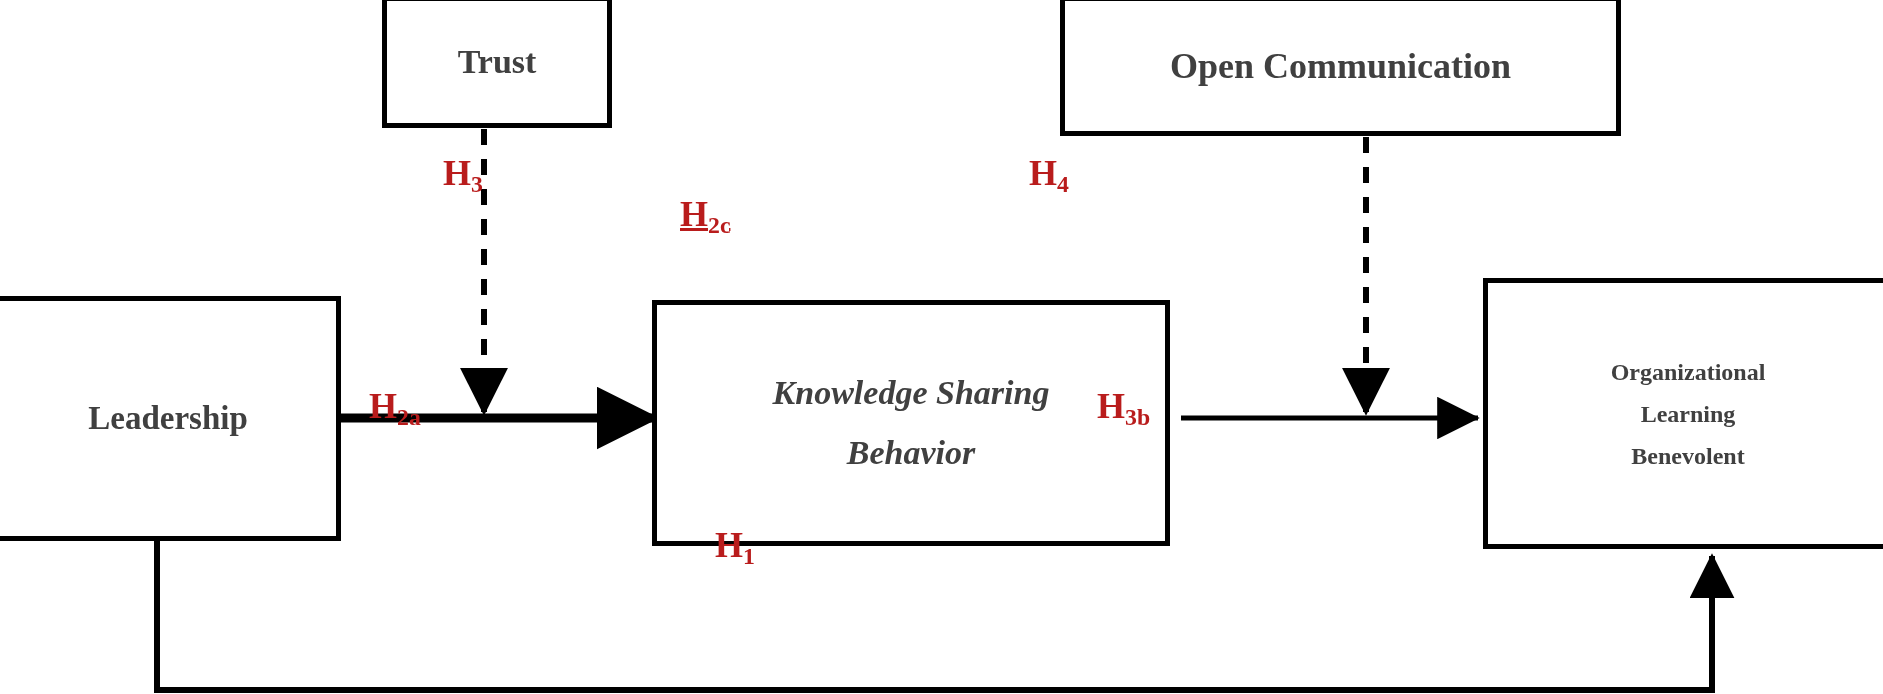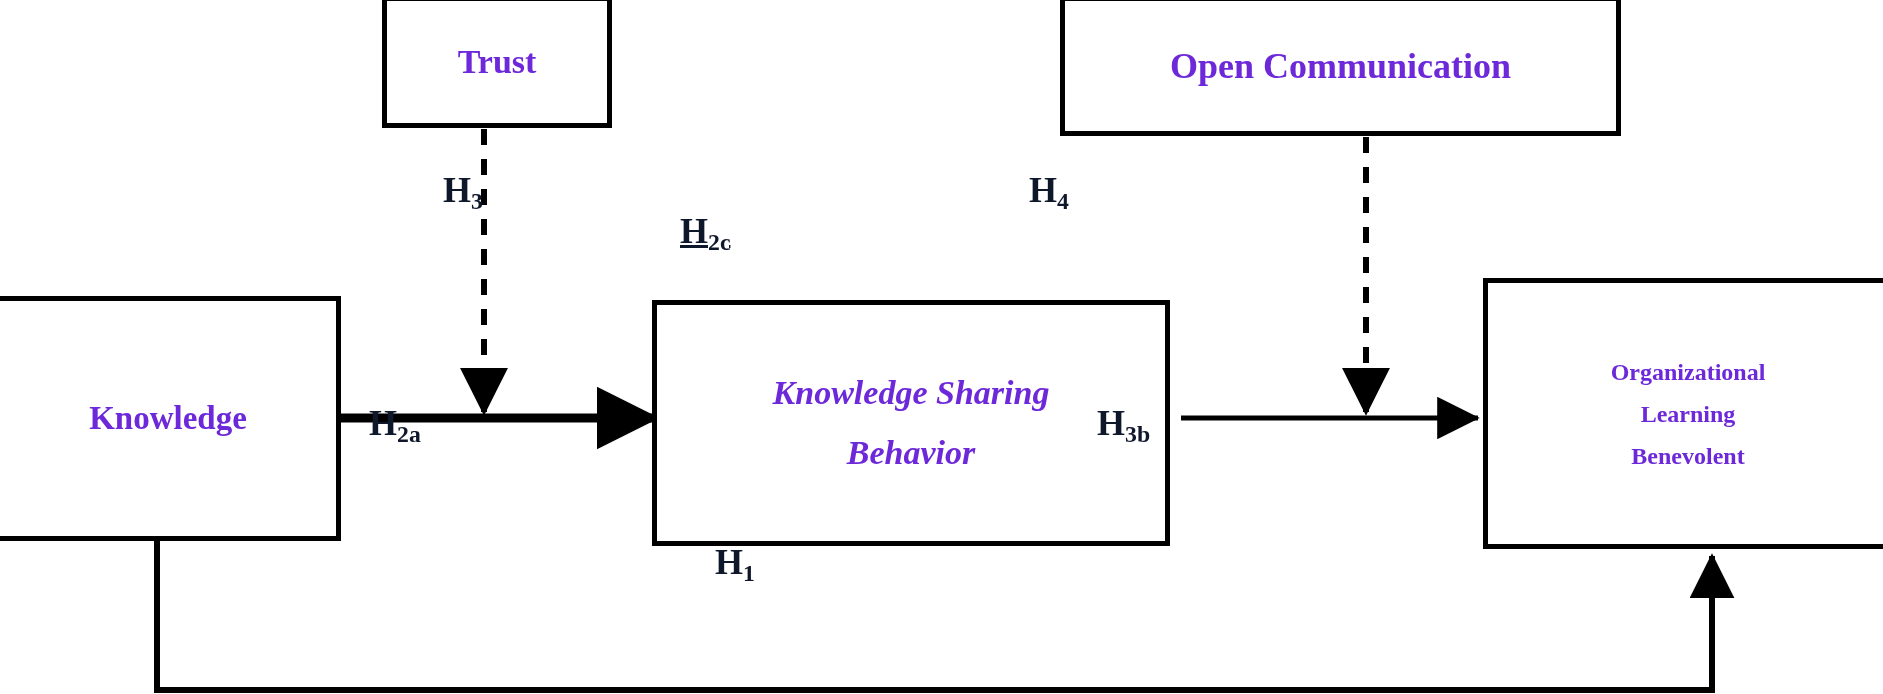--- a/index.html
+++ b/index.html
@@ -30,21 +30,21 @@
     border: 5px solid #000000;
     display: flex;
     flex-direction: column;
     align-items: center;
     justify-content: center;
     z-index: 5;
   }
   .node-label-line {
     font-family: "Liberation Serif", "DejaVu Serif", serif;
     font-weight: bold;
-    color: #6d28d9;
+    color: #404040;
     text-align: center;
     white-space: nowrap;
     line-height: 1.0;
   }
   
   #node-trust {
     left: 382px;
     top: -4px;
     width: 230px;
     height: 132px;
@@ -95,25 +95,24 @@
   #node-organizational-learning-capability .node-label-line {
     font-size: 24px;
     margin: 9px 0;
   }
 
   .hyp-label {
     position: absolute;
     font-family: "Liberation Serif", "DejaVu Serif", serif;
     font-weight: bold;
     font-size: 36px;
-    color: #0f172a;
+    color: #b91c1c;
     white-space: nowrap;
     z-index: 6;
     line-height: 1;
-    margin-top: 17px;
   }
   .hyp-label sub {
     font-size: 0.66em;
     font-weight: bold;
     vertical-align: baseline;
     position: relative;
     bottom: -0.28em;
   }
   #label-h3  { left: 443px;  top: 155px; }
   #label-h2c { left: 680px;  top: 196px; text-decoration: underline; }
@@ -156,21 +155,21 @@
 
   <div class="node-box" id="node-trust">
     <div class="node-label-line">Trust</div>
   </div>
 
   <div class="node-box" id="node-open-communication">
     <div class="node-label-line">Open Communication</div>
   </div>
 
   <div class="node-box" id="node-benevolent-leadership">
-    <div class="node-label-line">Knowledge</div>
+    <div class="node-label-line">Leadership</div>
   </div>
 
   <div class="node-box" id="node-knowledge-sharing-behavior">
     <div class="node-label-line">Knowledge Sharing</div>
     <div class="node-label-line">Behavior</div>
   </div>
 
   <div class="node-box" id="node-organizational-learning-capability">
     <div class="node-label-line">Organizational</div>
     <div class="node-label-line">Learning</div>

